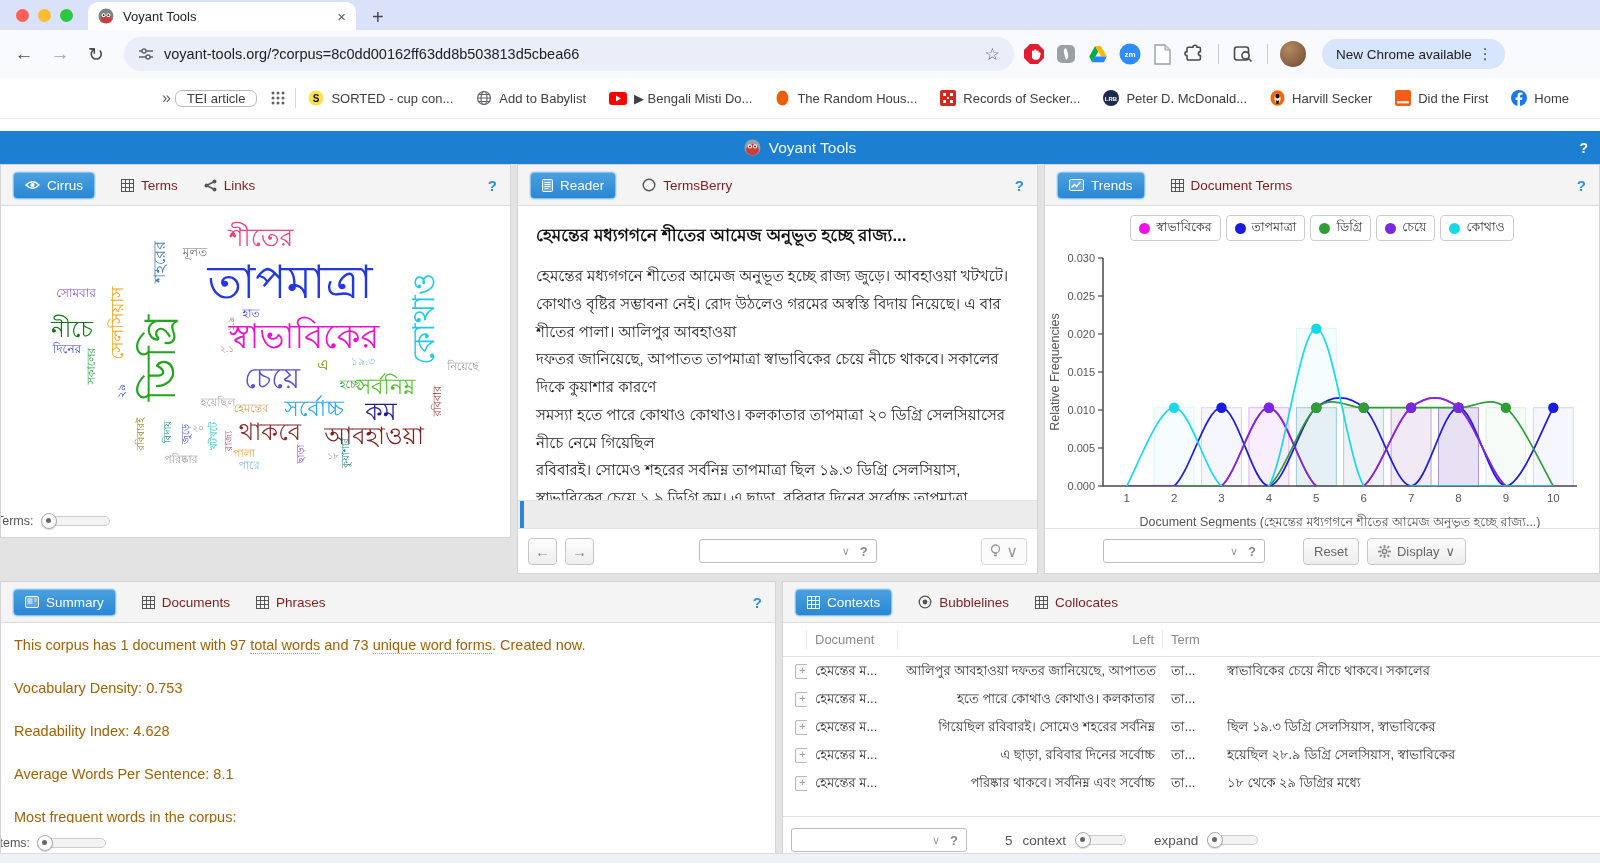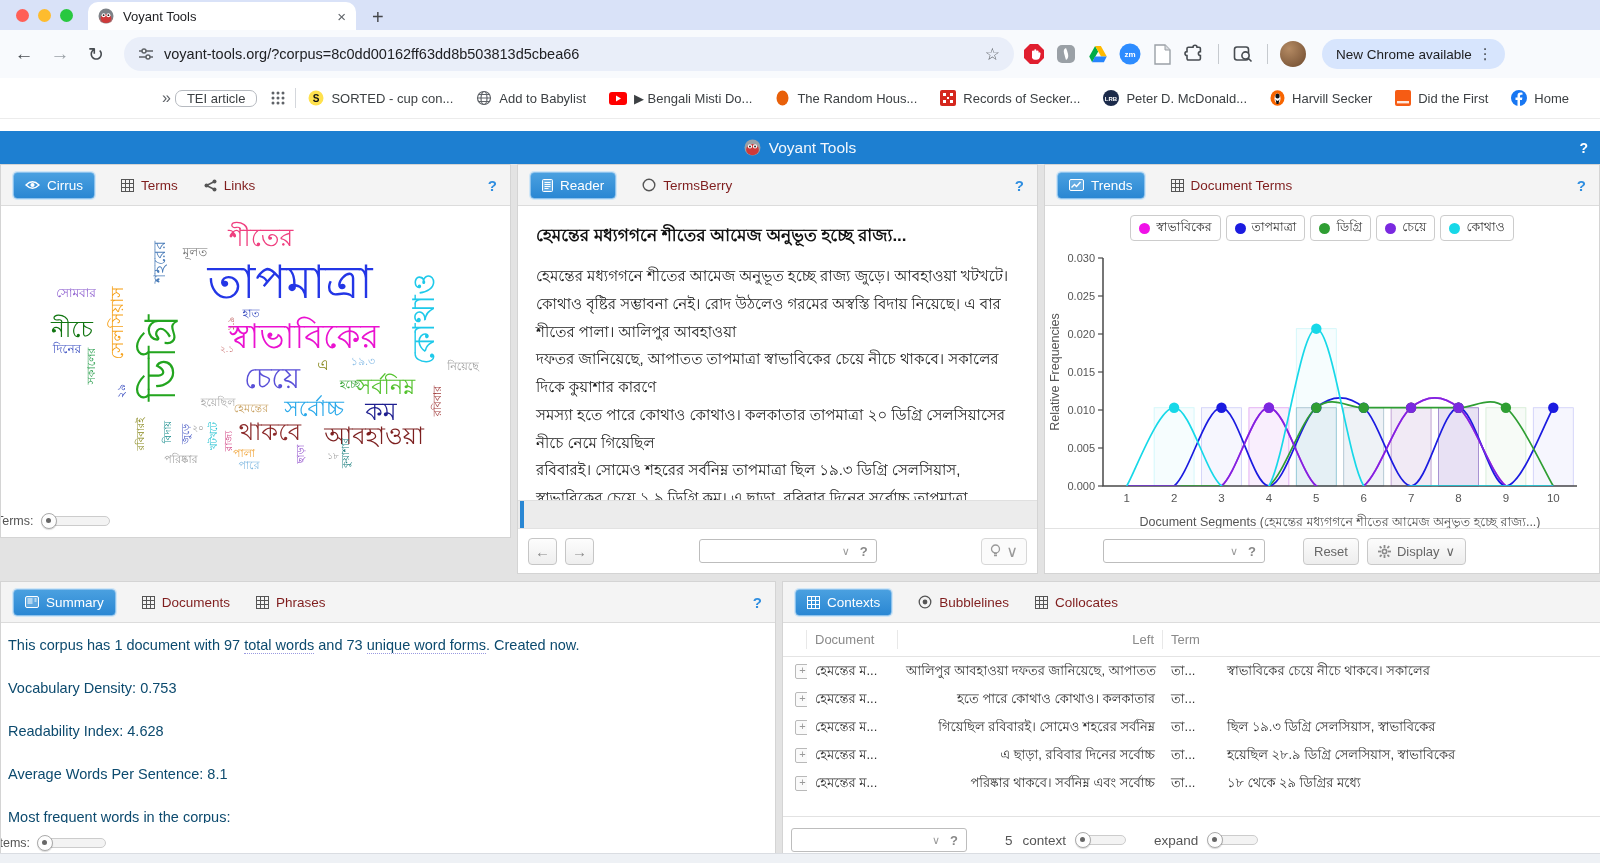--- a/index.html
+++ b/index.html
@@ -80,21 +80,21 @@
   .bulb-btn{display:flex;align-items:center;gap:5px;border:1px solid #d7d7d7;border-radius:4px;background:#fbfbfb;height:25px;padding:0 8px;color:#999;}
   
   .legend{height:32px;display:flex;align-items:center;justify-content:center;gap:5px;padding-top:6px;}
   .pill{display:flex;align-items:center;gap:6px;border:1px solid #ccc;border-radius:4px;background:#fff;
     padding:2px 8px;font-size:12.5px;color:#333;}
   .dot{width:11px;height:11px;border-radius:50%;}
   #trends-footer{height:44px;border-top:1px solid #e2e2e2;padding:0 10px;}
   .gbtn{height:25px;border:1px solid #c9c9c9;border-radius:4px;background:linear-gradient(#fcfcfc,#ededed);
     color:#666;font-size:13px;display:flex;align-items:center;gap:6px;padding:0 10px;}
   
-  .summary-body{padding:14px 10px 0 11px;font-size:14.5px;color:#0c4a6e;overflow:hidden;height:205px;box-sizing:border-box;}
+  .summary-body{padding:14px 10px 0 17px;font-size:14.5px;color:#a16207;overflow:hidden;height:205px;box-sizing:border-box;}
   .summary-body>div{margin-left:-4px;}
   .s-line{margin-bottom:27px;}
   .dotted{border-bottom:1px dotted #9a9ae0;}
   #summary-footer{height:40px;}
   
   .ctx-table{font-size:13px;color:#333;}
   .ctx-head{display:grid;grid-template-columns:24px 91px 265px 56px 1fr;height:33px;align-items:center;
     color:#8a8a8a;border-bottom:1px solid #e4e4e4;}
   .ctx-head>div{padding:0 8px;border-right:1px solid #e8e8e8;height:19px;line-height:19px;}
   .ctx-head>div:last-child{border-right:none;}

